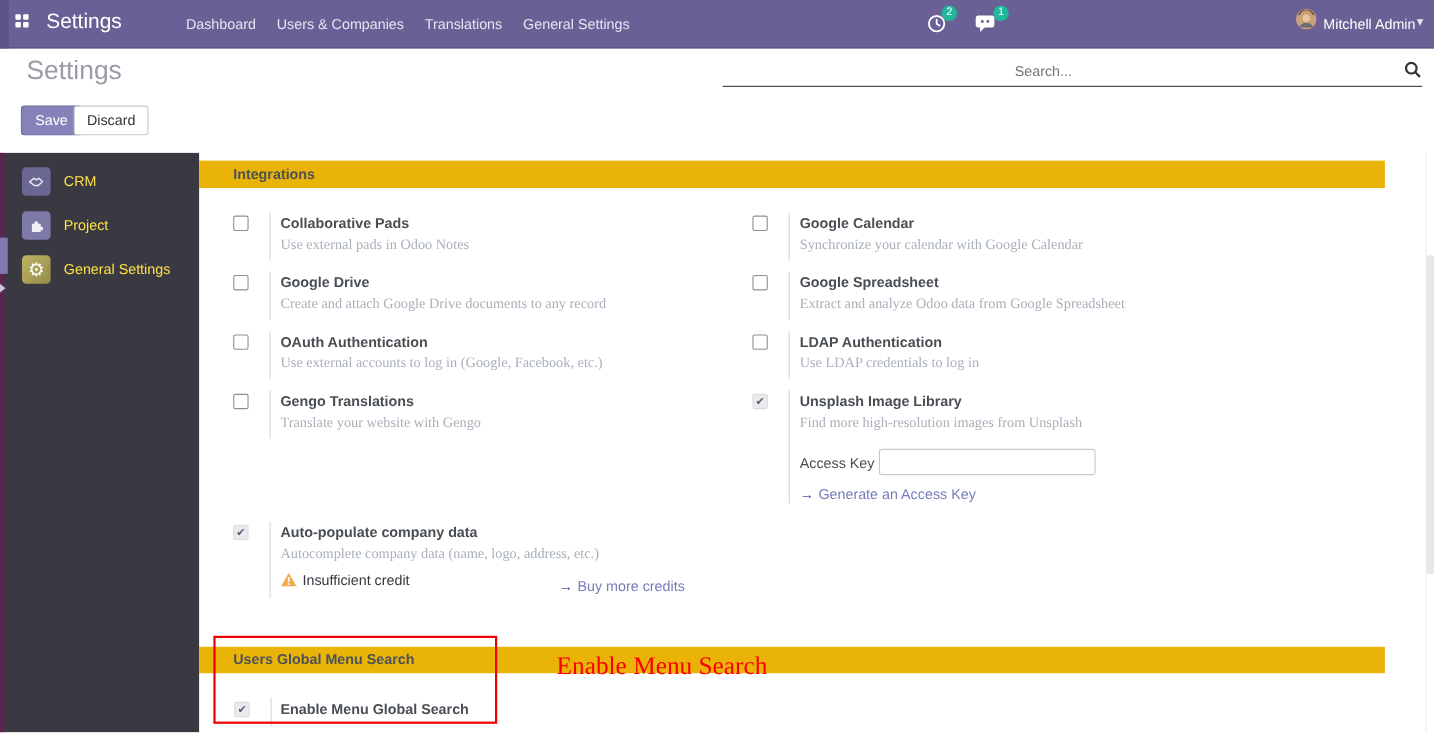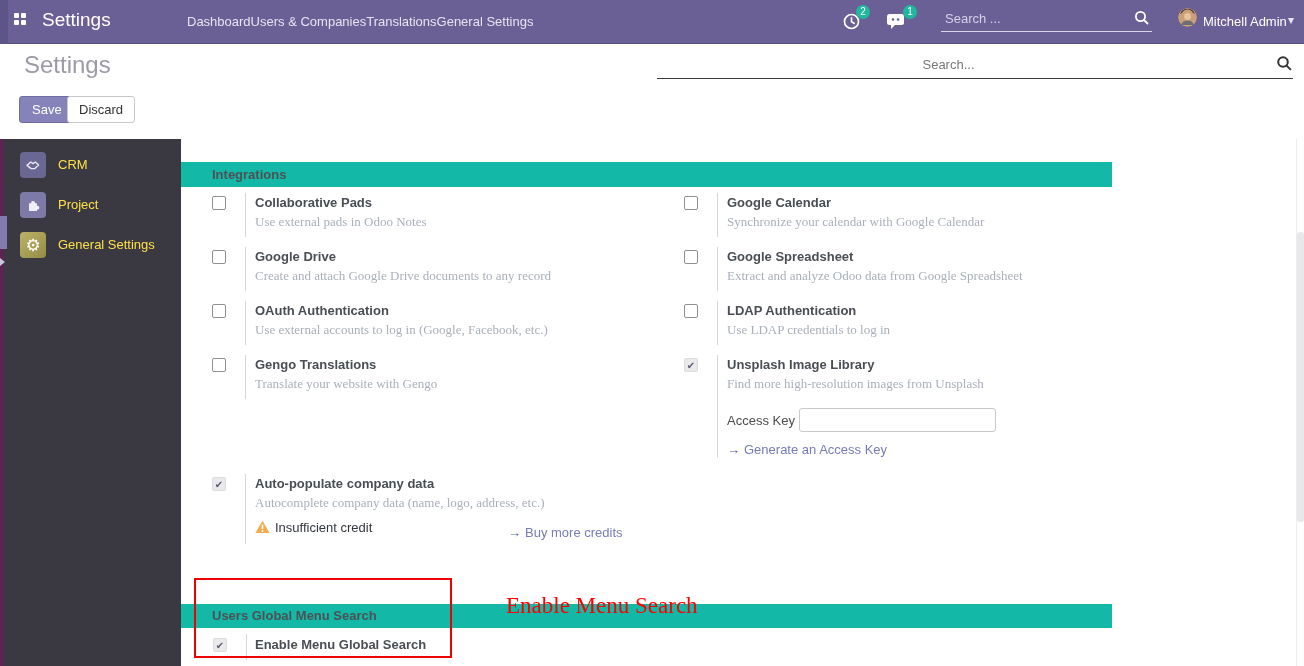--- a/index.html
+++ b/index.html
@@ -5,21 +5,21 @@
   * { margin:0; padding:0; box-sizing:border-box; }
   body { font-family:"Liberation Sans", sans-serif; background:#fff; }
   .screen { position:relative; width:1304px; height:666px; overflow:hidden; background:#fff; }
 
   
   .topbar { position:absolute; left:0; top:0; width:1304px; height:44px; background:#6a6095; border-bottom:1px solid #555080; }
   .topbar-edge { position:absolute; left:0; top:0; width:8px; height:44px; background:#5d5488; }
   .apps-grid { position:absolute; left:14px; top:13px; width:12px; height:12px; display:grid; grid-template-columns:5px 5px; grid-template-rows:5px 5px; gap:2px; cursor:pointer; }
   .apps-grid span { background:#fff; border-radius:1px; }
   .tb-title { position:absolute; left:42px; top:9px; font-size:19px; color:#fff; }
-  .tb-nav { position:absolute; left:187px; top:14px; display:flex; }
+  .tb-nav { position:absolute; left:169px; top:14px; display:flex; gap:19px; }
   .tb-nav span { font-size:13px; color:#e7e4f2; cursor:pointer; white-space:nowrap; }
   .tb-ico { position:absolute; cursor:pointer; }
   .tb-badge { position:absolute; min-width:14px; height:14px; padding:0 4px; background:#21b79c; color:#fff; font-size:10px; line-height:14px; text-align:center; border-radius:8px; }
   .tb-search { position:absolute; left:941px; top:6px; width:211px; height:26px; border-bottom:1px solid #d9d5ea; }
   .tb-search input { width:180px; height:24px; background:transparent; border:none; outline:none; color:#fff; font-size:13px; padding-left:4px; font-family:"Liberation Sans",sans-serif; }
   .tb-search input::placeholder { color:#d7d2e8; }
   .tb-search .mag { position:absolute; right:2px; top:4px; }
   .avatar { position:absolute; left:1178px; top:8px; width:19px; height:19px; border-radius:50%; overflow:hidden; cursor:pointer; }
   .tb-user { position:absolute; left:1203px; top:14px; font-size:13px; color:#fff; cursor:pointer; }
   .tb-caret { position:absolute; left:1288px; top:13px; font-size:12px; color:#e7e4f2; cursor:pointer; }
@@ -40,21 +40,21 @@
   .side-thumb { position:absolute; left:0; top:77px; width:7px; height:33px; background:#837bb0; }
   .side-marker { position:absolute; left:0; top:119px; width:0; height:0; border-left:5px solid #c9c5da; border-top:4px solid transparent; border-bottom:4px solid transparent; }
   .side-item { position:absolute; left:0; width:181px; height:40px; cursor:pointer; }
   .side-ico { position:absolute; left:20px; top:0; width:26px; height:26px; border-radius:4px; display:flex; align-items:center; justify-content:center; }
   .side-lbl { position:absolute; left:58px; top:5px; font-size:13px; color:#fde047; white-space:nowrap; }
   .ico-crm { background:#6b6793; }
   .ico-project { background:#7e7aa8; }
   .ico-gear-bg { background:linear-gradient(135deg,#bcb269 0%,#a69e54 55%,#948c47 100%); color:#fff; font-size:17px; line-height:1; }
 
   
-  .section-strip { position:absolute; left:181px; width:931px; height:25px; background:#14b8a6;margin-top:16px; }
+  .section-strip { position:absolute; left:181px; width:1078px; height:25px; background:#eab308; }
   .section-strip .s-lbl { position:absolute; left:31px; top:0; line-height:25px; font-size:13px; font-weight:bold; color:#4c5157; white-space:nowrap; }
   .row { position:absolute; width:470px; }
   .cb { position:absolute; left:0; top:1px; width:14px; height:14px; background:#fff; border:1px solid #8f8f8f; border-radius:2px; font-size:10px; line-height:13px; text-align:center; color:#5a5a74; cursor:pointer; }
   .cb.checked { background:#eaeaec; border:1px solid #dcdcdf; }
   .sep { position:absolute; left:33px; top:-2px; width:1px; background:#d7d7d7; }
   .r-title { position:absolute; left:43px; top:0; font-size:13px; font-weight:bold; color:#494e54; white-space:nowrap; }
   .r-sub { position:absolute; left:43px; top:19px; font-size:13px; color:#a9b0ba; white-space:nowrap;font-family:Liberation Serif, serif; }
   .access-lbl { position:absolute; left:43px; top:56px; font-size:13px; color:#4c4c4c; }
   .access-input { position:absolute; left:115px; top:51px; width:197px; height:24px; border:1px solid #c9c9c9; border-radius:3px; outline:none; padding:0 6px; font-size:13px; font-family:"Liberation Sans",sans-serif; }
   .p-link { font-size:13px; color:#767cb7; cursor:pointer; white-space:nowrap; }
@@ -106,29 +106,20 @@
     <div class="tb-ico" style="left:886px; top:13px;">
       <svg width="21" height="18" viewBox="0 0 21 18">
           <rect x="1" y="1" width="17" height="11" rx="2.5" fill="#fff"></rect>
           <path d="M5 11v5l5-5z" fill="#fff"></path>
           <circle cx="7" cy="6.5" r="1.3" fill="#6a6095"></circle>
           <circle cx="12" cy="6.5" r="1.3" fill="#6a6095"></circle>
         </svg>
     </div>
     <div class="tb-badge" style="left:903px; top:5px;">1</div>
 
-    <div class="tb-search">
-      <input type="text" placeholder="Search ..." style="">
-      <span class="mag">
-        <svg width="16" height="16" viewBox="0 0 16 16">
-            <circle cx="6.5" cy="6.5" r="4.6" fill="none" stroke="#fff" stroke-width="1.8"></circle>
-            <path d="M10 10l4 4" stroke="#fff" stroke-width="1.8"></path>
-          </svg>
-      </span>
-    </div>
 
     <div class="avatar">
       <svg width="19" height="19" viewBox="0 0 19 19">
           <circle cx="9.5" cy="9.5" r="9.5" fill="#c9a079"></circle>
           <path d="M2 6a8 8 0 0 1 15 0l-2-1a6 6 0 0 0-11 0z" fill="#4e3b28"></path>
           <circle cx="9.5" cy="8.5" r="3.4" fill="#e8c49c"></circle>
           <path d="M3 17a7 7 0 0 1 13 0z" fill="#6b6f73"></path>
         </svg>
     </div>
     <div class="tb-user">Mitchell Admin</div>

